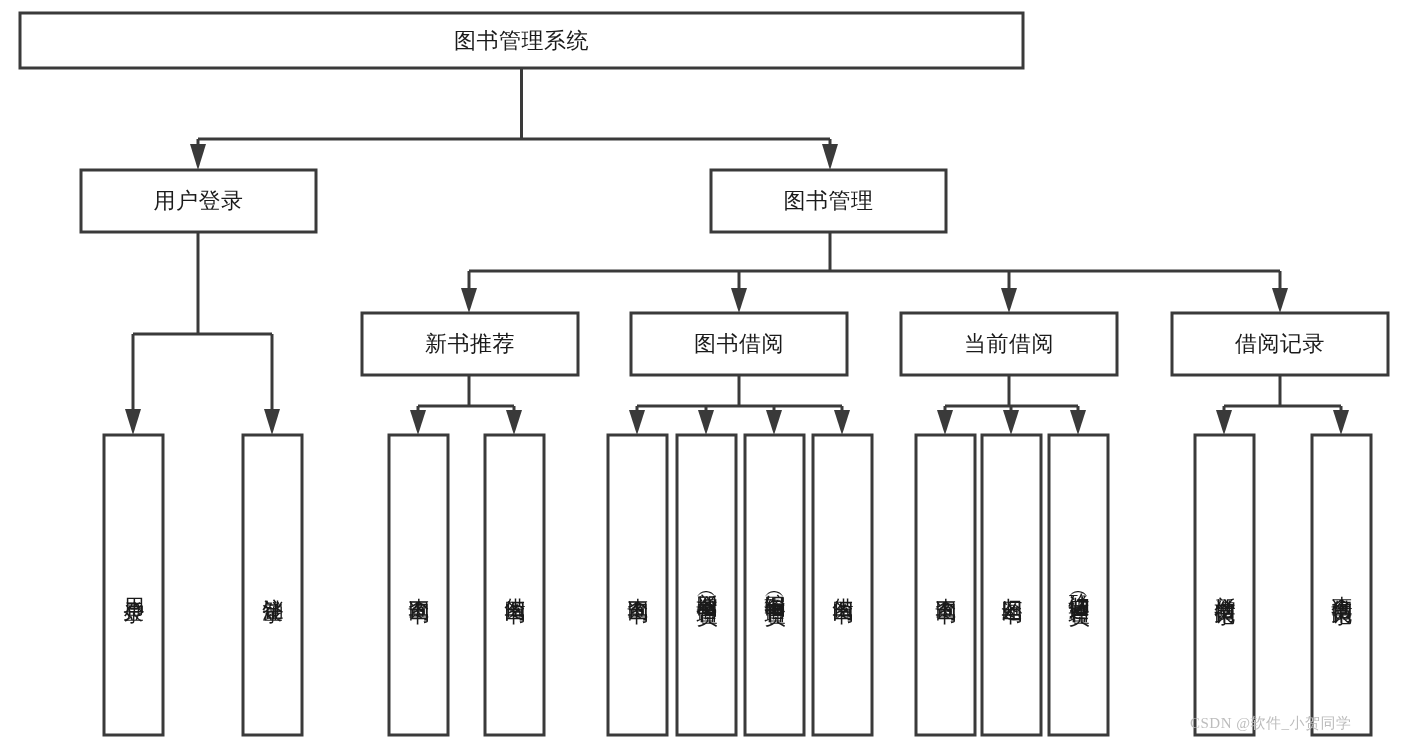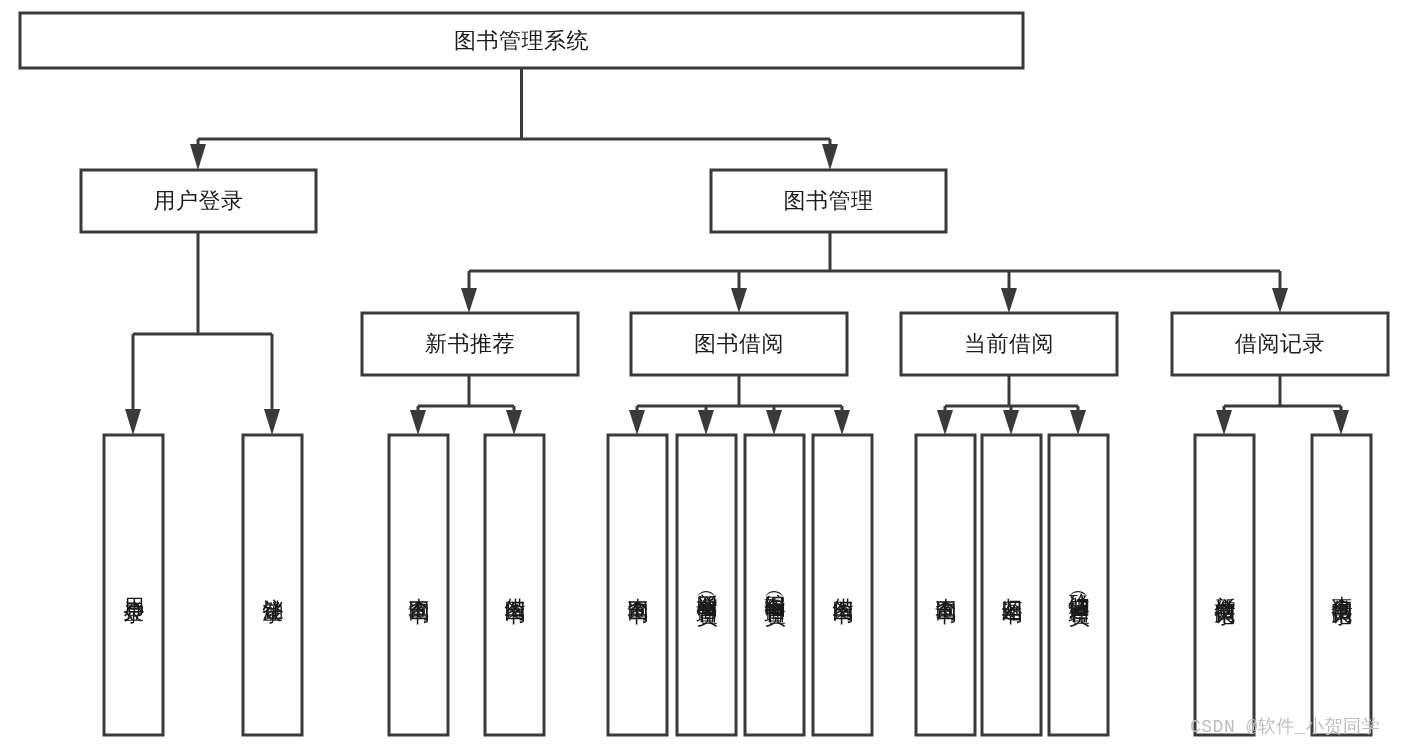--- a/index.html
+++ b/index.html
@@ -61,22 +61,22 @@
     letter-spacing: 2px;
     line-height: 1;
     white-space: nowrap;
     display: flex;
     align-items: center;
     justify-content: center;
     pointer-events: none;
   }
   .watermark {
     position: absolute;
-    font-family: Liberation Mono, monospace;
-    font-size: 18px;
+    font-family: Liberation Serif, serif;
+    font-size: 15px;
     color: #bdbdbd;
     white-space: nowrap;
     letter-spacing: 0.5px;
   }
 </style>
 </head>
 <body>
 
 <div id="diagram-root">
 

